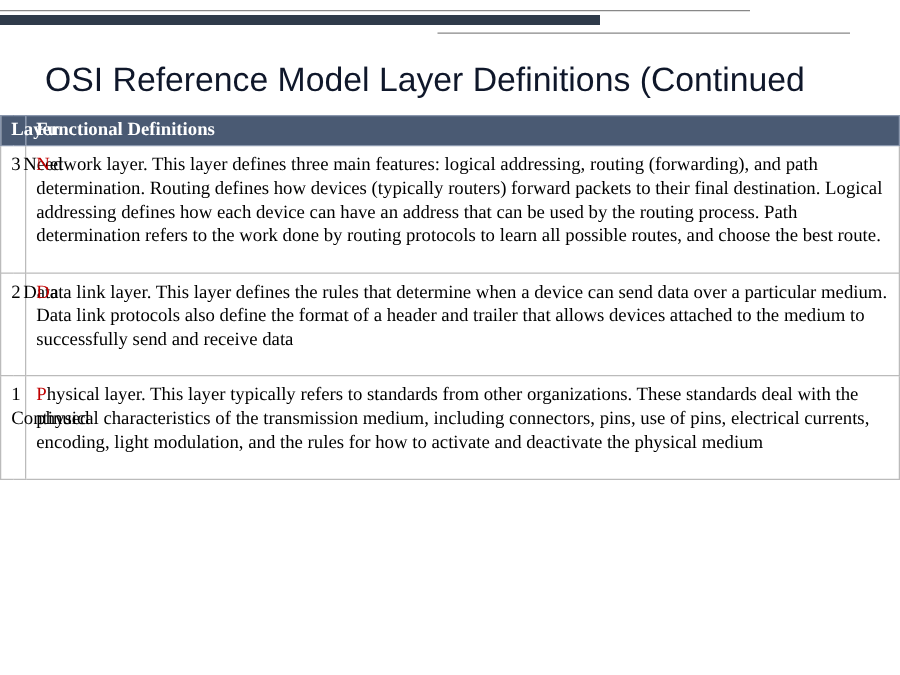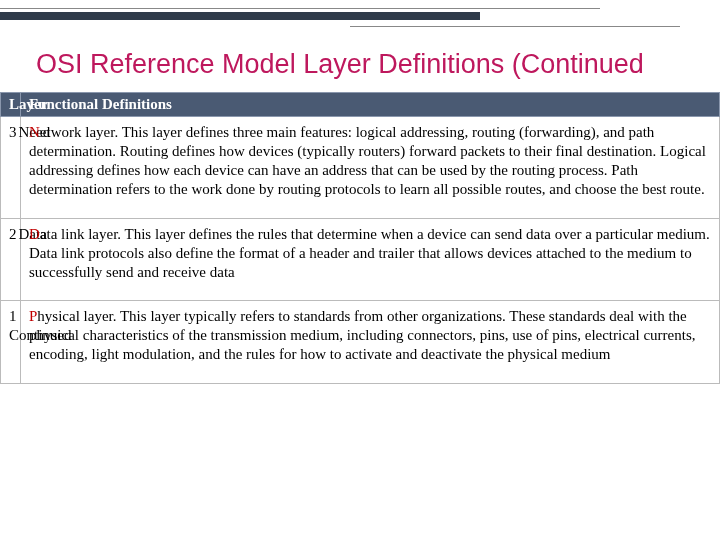--- a/index.html
+++ b/index.html
@@ -40,21 +40,21 @@
       position: absolute;
       top: 26px;
       left: 350px;
       right: 40px;
       height: 1px;
       background: #888;
     }
     .slide-title {
       font-family: Verdana, Geneva, sans-serif;
       font-size: 27px;
-      color: #be185d;
+      color: #0f172a;
       padding: 14px 36px 10px 36px;
       line-height: 1.25;
       font-weight: 400;
     }
     .content-table {
       width: 100%;
       border-collapse: collapse;
       table-layout: fixed;
     }
     .content-table th {

